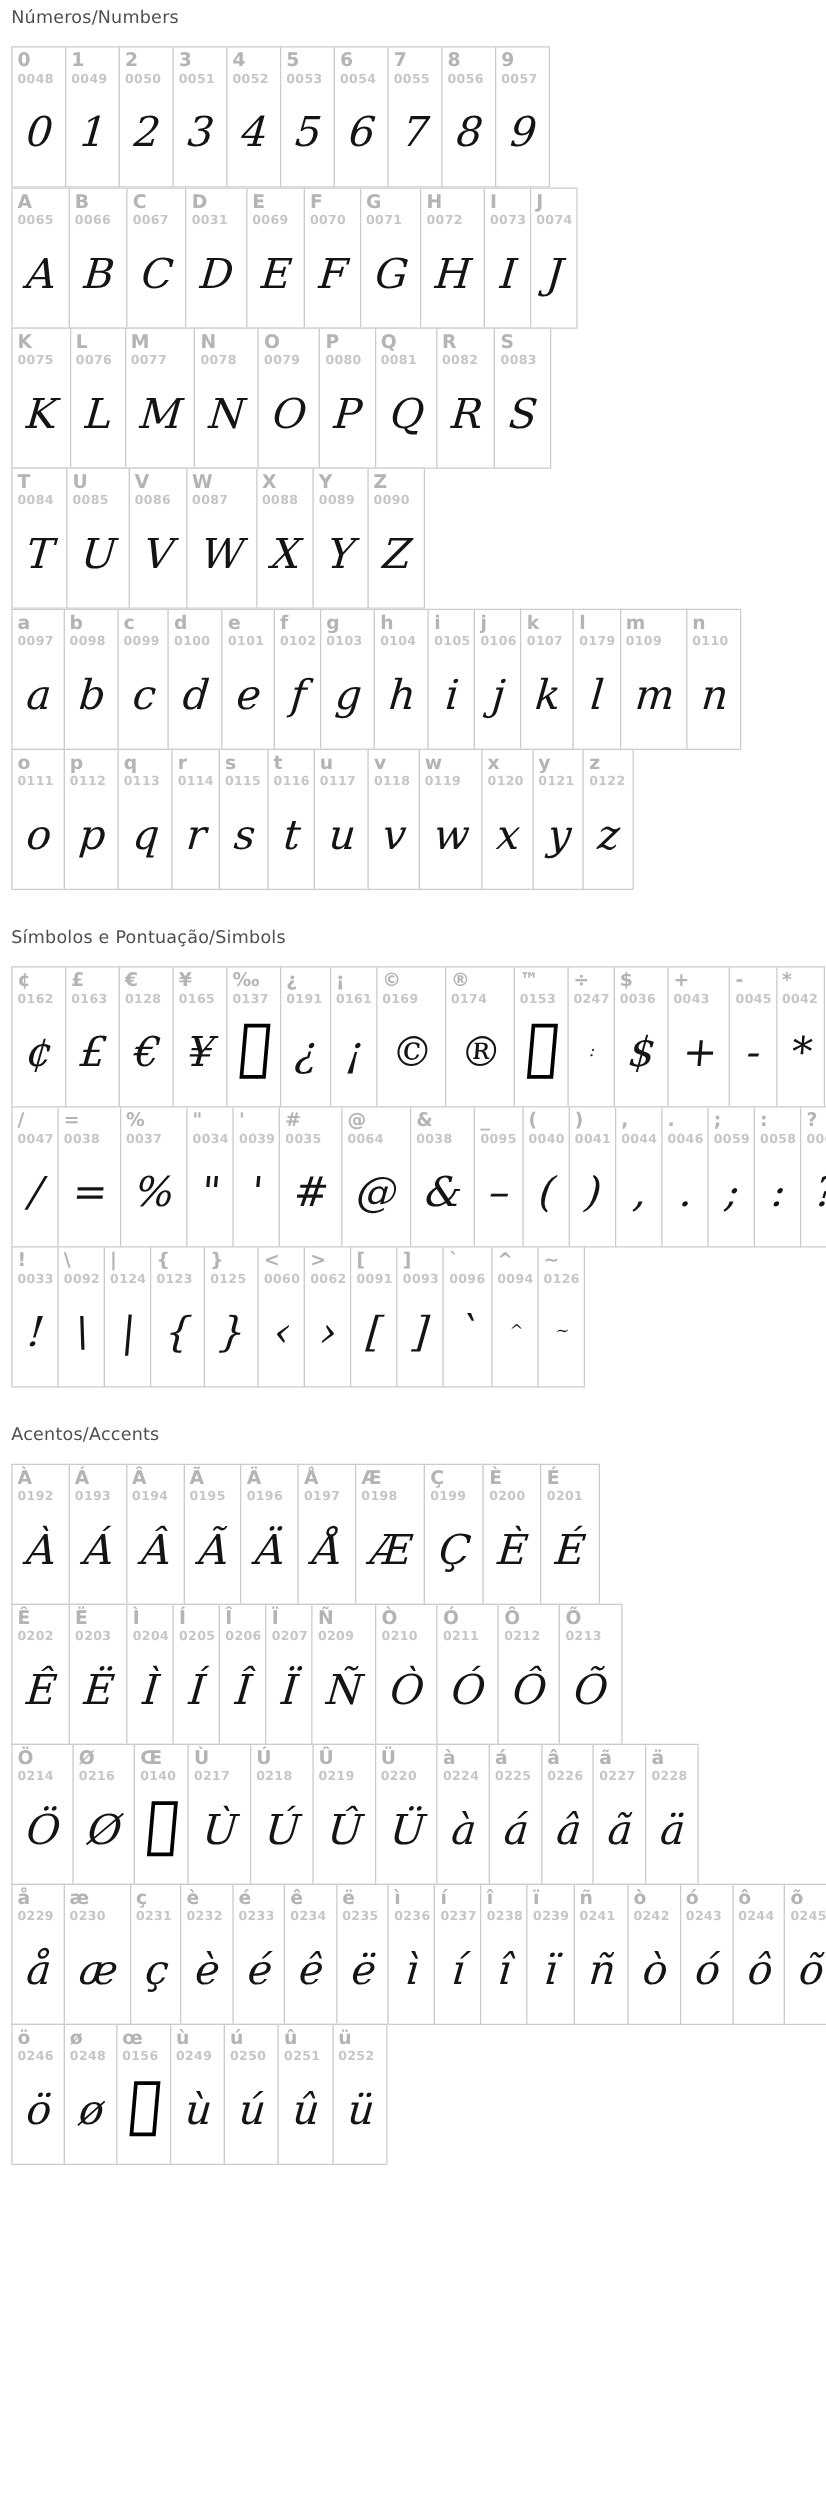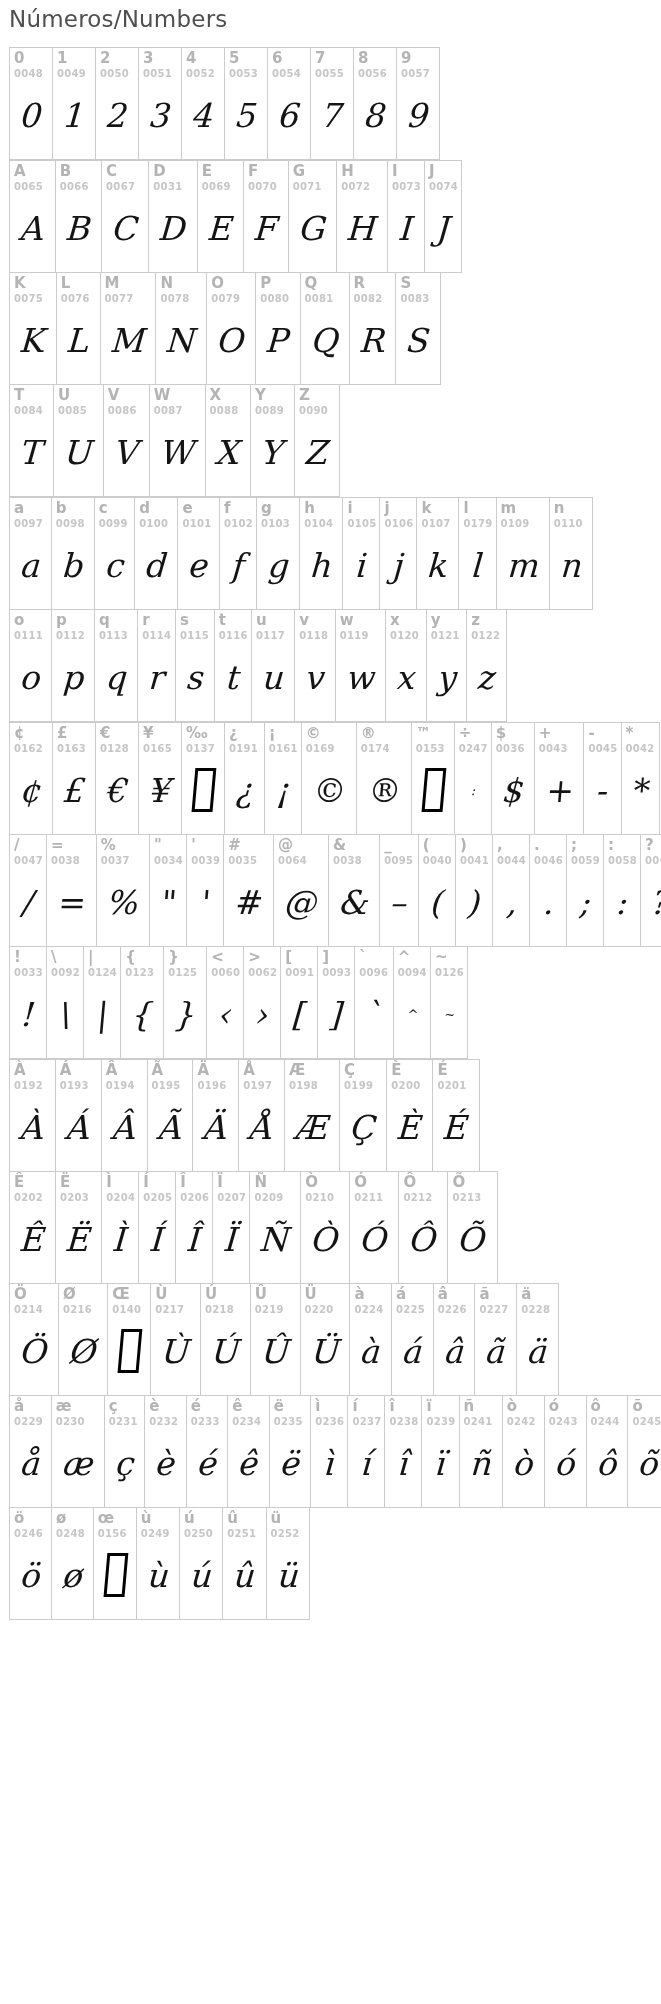--- a/index.html
+++ b/index.html
@@ -8,21 +8,21 @@
     background: #ffffff;
   }
   body {
     width: 661px;
     font-family: "DejaVu Sans", sans-serif;
   }
   .wrap {
     padding: 2px 0 30px 9px;
   }
   .section-title {
-    font-size: 23px;
+    font-size: 14px;
     font-weight: 400;
     color: #4f4f4f;
     margin: 30px 0 15px 0;
     letter-spacing: 0.2px;
   }
   section:first-child .section-title {
     margin-top: 4px;
   }
   .glyph-row {
     display: flex;
@@ -410,20 +410,21 @@
           <div class="cell-glyph">y</div>
         </div>
         <div class="glyph-cell">
           <div class="cell-char-label">z</div>
           <div class="cell-code">0122</div>
           <div class="cell-glyph">z</div>
         </div>
       </div>
     </section>
     <section class="glyph-section">
+      <h2 class="section-title">Símbolos e Pontuação/Simbols</h2>
       <div class="glyph-row">
         <div class="glyph-cell">
           <div class="cell-char-label">¢</div>
           <div class="cell-code">0162</div>
           <div class="cell-glyph">¢</div>
         </div>
         <div class="glyph-cell">
           <div class="cell-char-label">£</div>
           <div class="cell-code">0163</div>
           <div class="cell-glyph">£</div>
@@ -637,20 +638,21 @@
           <div class="cell-glyph small">^</div>
         </div>
         <div class="glyph-cell">
           <div class="cell-char-label">~</div>
           <div class="cell-code">0126</div>
           <div class="cell-glyph small">~</div>
         </div>
       </div>
     </section>
     <section class="glyph-section">
+      <h2 class="section-title">Acentos/Accents</h2>
       <div class="glyph-row">
         <div class="glyph-cell">
           <div class="cell-char-label">À</div>
           <div class="cell-code">0192</div>
           <div class="cell-glyph">À</div>
         </div>
         <div class="glyph-cell">
           <div class="cell-char-label">Á</div>
           <div class="cell-code">0193</div>
           <div class="cell-glyph">Á</div>

